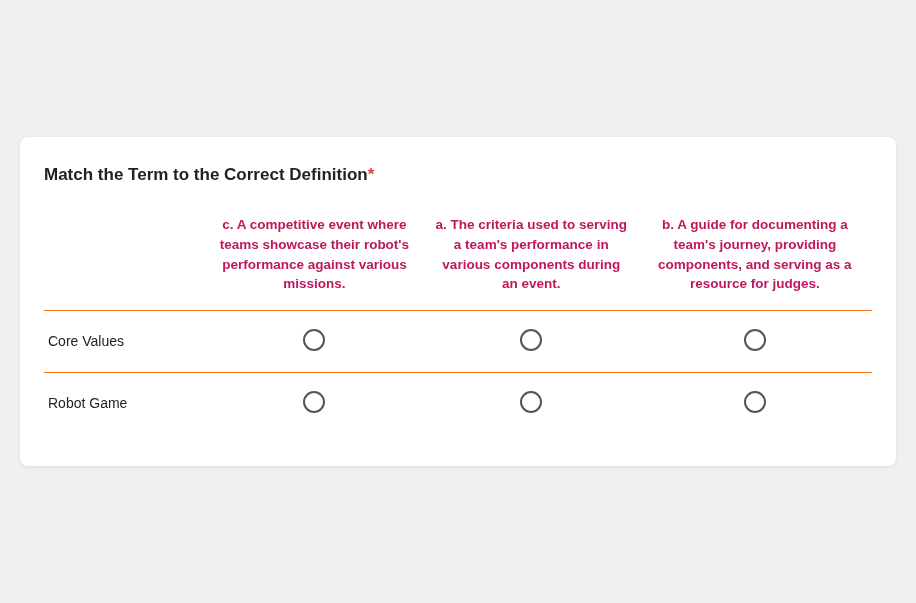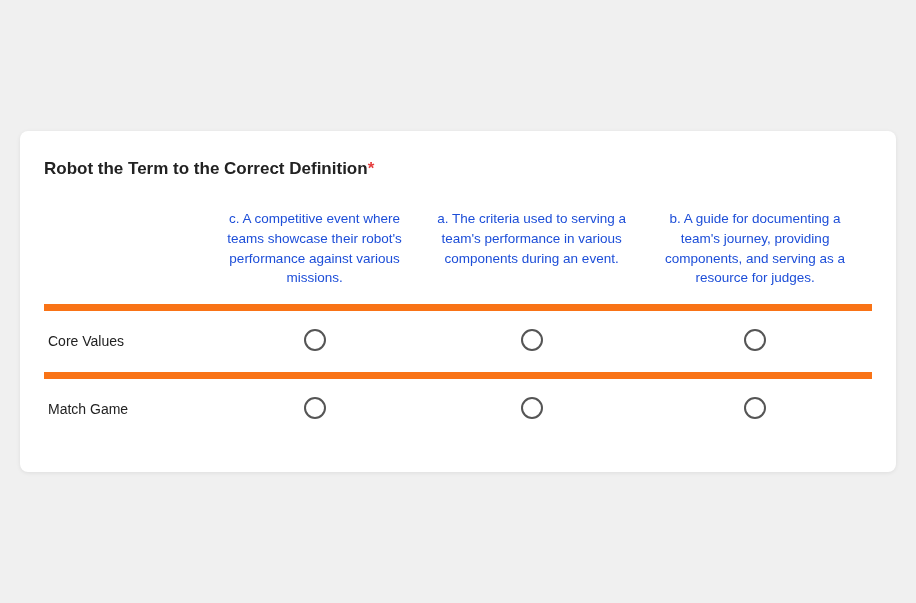--- a/index.html
+++ b/index.html
@@ -28,33 +28,33 @@
     }
     .required-star {
       color: #e53e3e;
     }
     table {
       width: 100%;
       border-collapse: collapse;
     }
     thead tr th {
       font-size: 13.5px;
-      color: #1d4ed8;
-      font-weight: 400;
+      color: #be185d;
+      font-weight: 700;
       text-align: center;
       vertical-align: top;
       padding: 8px 10px 16px 10px;
       line-height: 1.45;
     }
     thead tr th:first-child {
       text-align: left;
       width: 160px;
     }
     tbody tr {
-      border-top: 7px solid #f97316;
+      border-top: 1px solid #f97316;
     }
     tbody tr td {
       padding: 18px 10px;
       font-size: 14px;
       color: #222;
       vertical-align: middle;
     }
     tbody tr td:first-child {
       font-weight: 400;
       padding-left: 4px;
@@ -70,21 +70,21 @@
       border-radius: 50%;
       background: #fff;
       cursor: pointer;
     }
   </style>
 </head>
 <body>
 
 <div class="card">
   <div class="question-title">
-    <span>Robot the Term to the Correct Definition</span><span class="required-star">*</span>
+    <span>Match the Term to the Correct Definition</span><span class="required-star">*</span>
   </div>
   <table>
     <thead>
       <tr>
         <th></th>
         <th>c. A competitive event where teams showcase their robot's performance against various missions.</th>
         <th>a. The criteria used to serving a team's performance in various components during an event.</th>
         <th>b. A guide for documenting a team's journey, providing components, and serving as a resource for judges.</th>
       </tr>
     </thead>
@@ -95,21 +95,21 @@
           <span class="radio-circle"></span>
         </td>
         <td class="radio-cell">
           <span class="radio-circle"></span>
         </td>
         <td class="radio-cell">
           <span class="radio-circle"></span>
         </td>
       </tr>
       <tr>
-        <td>Match Game</td>
+        <td>Robot Game</td>
         <td class="radio-cell">
           <span class="radio-circle"></span>
         </td>
         <td class="radio-cell">
           <span class="radio-circle"></span>
         </td>
         <td class="radio-cell">
           <span class="radio-circle"></span>
         </td>
       </tr>

